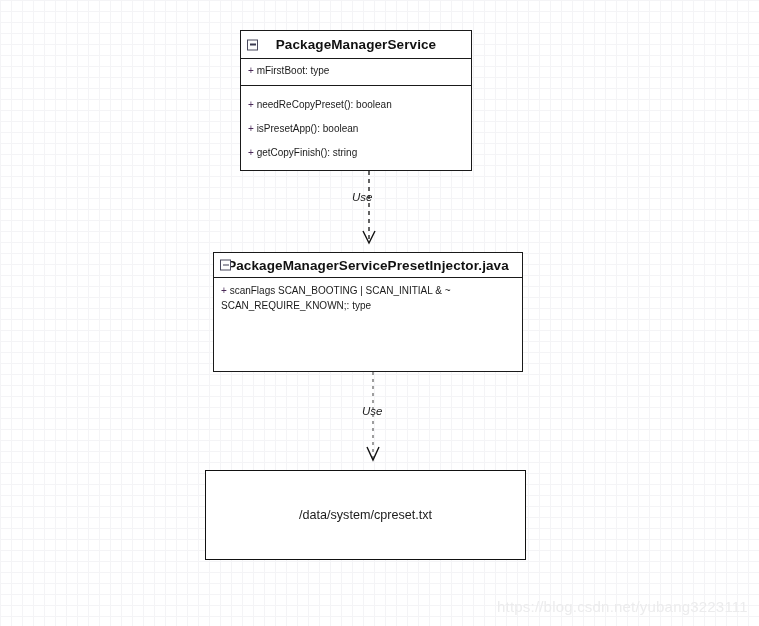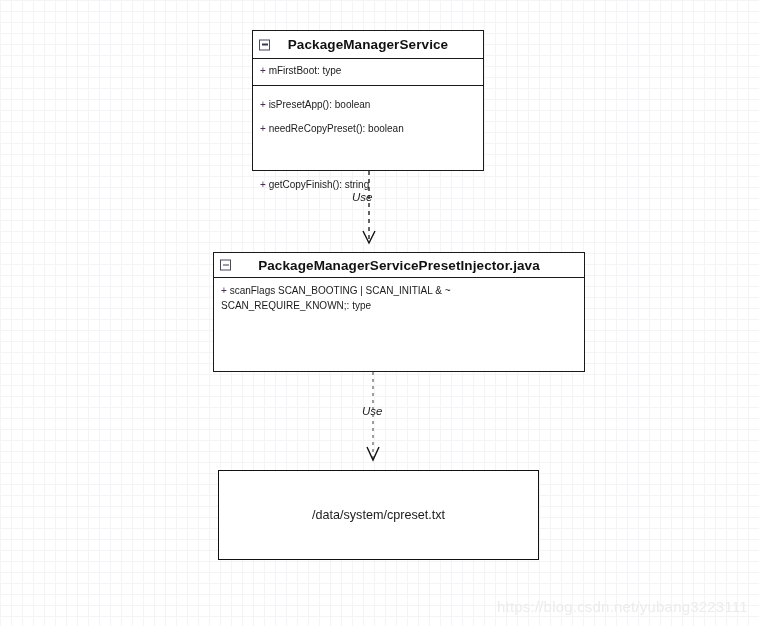--- a/index.html
+++ b/index.html
@@ -129,75 +129,75 @@
     color: #ececed;
     white-space: nowrap;
     letter-spacing: 0.2px;
   }
 </style>
 </head>
 <body>
 
 <div id="canvas">
 
-  <div class="uml-box" style="left:252px; top:30px; width:232px; height:141px;">
+  <div class="uml-box" style="left:240px; top:30px; width:232px; height:141px;">
     <div class="uml-title-row" style="height:28px;">
       <span class="collapse-icon"></span>
       <span class="uml-title-text">PackageManagerService</span>
     </div>
     <div class="uml-section" style="height:26px;">
       <div class="uml-row">
         <span class="vis">+</span>
         <span>mFirstBoot: type</span>
       </div>
     </div>
     <div class="uml-section" style="height:83px; padding-top:8px;">
       <div class="uml-row" style="padding-top:4px; padding-bottom:6px;">
         <span class="vis">+</span>
+        <span>needReCopyPreset(): boolean</span>
+      </div>
+      <div class="uml-row" style="padding-top:4px; padding-bottom:6px;">
+        <span class="vis">+</span>
         <span>isPresetApp(): boolean</span>
       </div>
-      <div class="uml-row" style="padding-top:4px; padding-bottom:6px;">
-        <span class="vis">+</span>
-        <span>needReCopyPreset(): boolean</span>
-      </div>
-      <div class="uml-row" style="padding-top:4px; padding-bottom:4px;margin-top:32px;">
+      <div class="uml-row" style="padding-top:4px; padding-bottom:4px;">
         <span class="vis">+</span>
         <span>getCopyFinish(): string</span>
       </div>
     </div>
   </div>
 
   <div class="connector" style="left:362px; top:171px; width:14px; height:80px;">
     <svg width="14" height="80" viewBox="0 0 14 80">
       <line x1="7" y1="0" x2="7" y2="70" stroke="#111111" stroke-width="1.3" stroke-dasharray="4,4"></line>
       <polyline points="1,60 7,72 13,60" fill="none" stroke="#111111" stroke-width="1.4"></polyline>
     </svg>
   </div>
   <span class="conn-label" style="left:352px; top:191px;">Use</span>
 
-  <div class="uml-box" style="left:213px; top:252px; width:372px; height:120px;">
+  <div class="uml-box" style="left:213px; top:252px; width:310px; height:120px;">
     <div class="uml-title-row" style="height:25px;">
       <span class="collapse-icon"></span>
       <span class="uml-title-text">PackageManagerServicePresetInjector.java</span>
     </div>
     <div class="uml-section" style="height:41px;">
       <div class="uml-row wrap" style="padding-right:5px; line-height:15px;">
         <span class="vis">+</span>
         <span>scanFlags SCAN_BOOTING | SCAN_INITIAL &amp; ~ SCAN_REQUIRE_KNOWN;: type</span>
       </div>
     </div>
   </div>
 
   <div class="connector" style="left:366px; top:372px; width:14px; height:95px;">
     <svg width="14" height="95" viewBox="0 0 14 95">
       <line x1="7" y1="0" x2="7" y2="86" stroke="#6b6b6b" stroke-width="1.3" stroke-dasharray="3,4"></line>
       <polyline points="1,75 7,88 13,75" fill="none" stroke="#111111" stroke-width="1.4"></polyline>
     </svg>
   </div>
   <span class="conn-label" style="left:362px; top:405px;">Use</span>
 
-  <div class="note-box" style="left:218px; top:470px; width:321px; height:90px;">
+  <div class="note-box" style="left:205px; top:470px; width:321px; height:90px;">
     <span class="note-text">/data/system/cpreset.txt</span>
   </div>
 
   <span class="watermark" style="left:497px; top:598px;">https://blog.csdn.net/yubang3223111</span>
 
 </div>
 
 </body></html>

